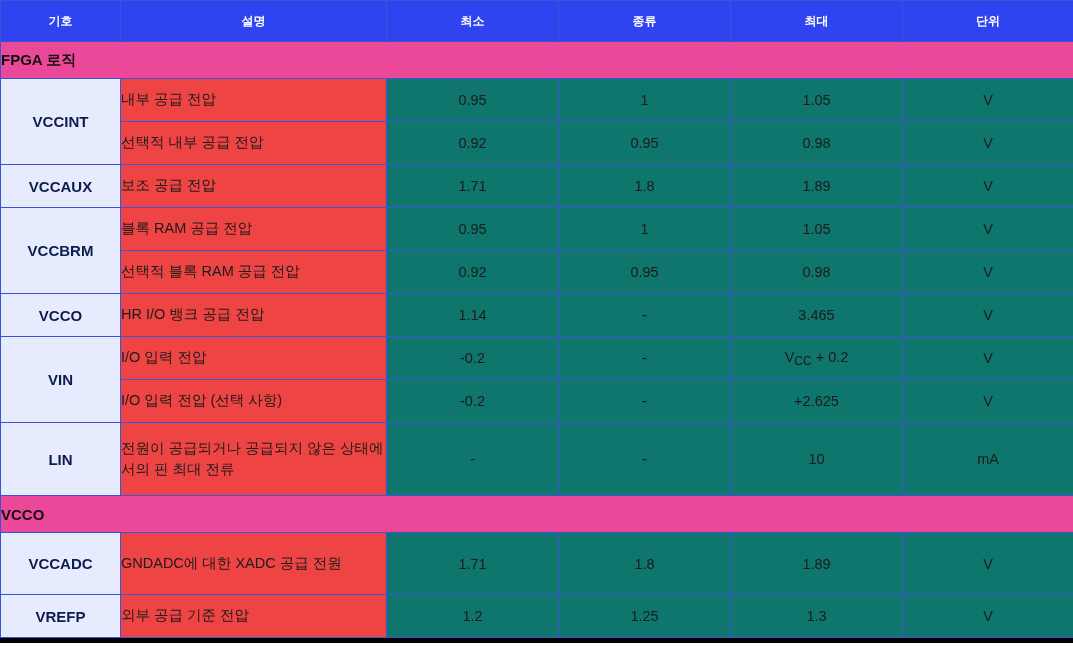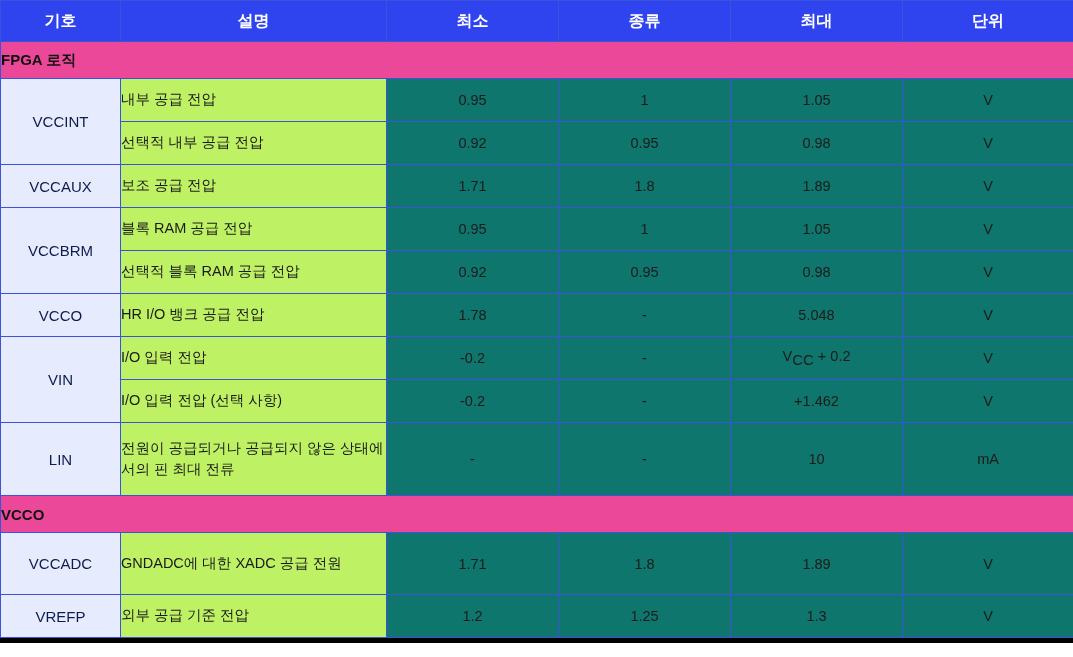--- a/index.html
+++ b/index.html
@@ -27,66 +27,66 @@
   col.c-symbol { width: 120px; }
   col.c-desc   { width: 266px; }
   col.c-min    { width: 172px; }
   col.c-typ    { width: 172px; }
   col.c-max    { width: 172px; }
   col.c-unit   { width: 171px; }
 
   thead th {
     background: #2f44ee;
     color: #ffffff;
-    font-size: 16px;
+    font-size: 12px;
     font-weight: bold;
     height: 40px;
     text-align: center;
     border: 1px solid #2f44ee;
   }
   thead th + th { border-left: 1px solid #ffffff; margin-left: 36px; }
 
   tr.section td {
     background: #ec4899;
     color: #101010;
     font-weight: bold;
     font-size: 15px;
     height: 36px;
     padding-left: 16px;
     text-align: left;
     border: 1px solid #3a53d8;
   }
 
   td.symbol {
     background: #e6ecfe;
-    font-weight: normal;
+    font-weight: bold;
     font-size: 15px;
     text-align: center;
     color: #0e1b4d;
   }
   td.desc {
-    background: #bef264;
+    background: #ef4444;
     font-size: 14.5px;
     text-align: left;
     padding: 9px 12px 9px 14px;
     line-height: 1.45;
     color: #1b1b1b;
   }
   td.val {
     background: #0f766e;
     font-size: 14.5px;
     text-align: center;
     color: #1b1b1b;
   }
   tr.datarow { height: 43px; }
   tr.tall { height: 73px; margin-top: 32px; }
   tr.tall2 { height: 62px; }
 
   sub.sub {
-    font-size: 15px;
+    font-size: 12px;
     vertical-align: -0.25em;
   }
   .bottom-edge {
     height: 5px;
     background: #000000;
     width: 1073px;
   }
 </style>
 </head>
 <body>
@@ -155,40 +155,40 @@
       <td class="desc">선택적 블록 RAM 공급 전압</td>
       <td class="val">0.92</td>
       <td class="val">0.95</td>
       <td class="val">0.98</td>
       <td class="val">V</td>
     </tr>
 
     <tr class="datarow">
       <td class="symbol">VCCO</td>
       <td class="desc">HR I/O 뱅크 공급 전압</td>
-      <td class="val">1.78</td>
-      <td class="val">-</td>
-      <td class="val">5.048</td>
+      <td class="val">1.14</td>
+      <td class="val">-</td>
+      <td class="val">3.465</td>
       <td class="val">V</td>
     </tr>
 
     <tr class="datarow">
       <td class="symbol" rowspan="2">VIN</td>
       <td class="desc">I/O 입력 전압</td>
       <td class="val">-0.2</td>
       <td class="val">-</td>
       <td class="val"><span>V</span><sub class="sub">CC</sub><span> + 0.2</span></td>
       <td class="val">V</td>
     </tr>
 
     <tr class="datarow">
       <td class="desc">I/O 입력 전압 (선택 사항)</td>
       <td class="val">-0.2</td>
       <td class="val">-</td>
-      <td class="val">+1.462</td>
+      <td class="val">+2.625</td>
       <td class="val">V</td>
     </tr>
 
     <tr class="tall">
       <td class="symbol">LIN</td>
       <td class="desc">전원이 공급되거나 공급되지 않은 상태에서의 핀 최대 전류</td>
       <td class="val">-</td>
       <td class="val">-</td>
       <td class="val">10</td>
       <td class="val">mA</td>

